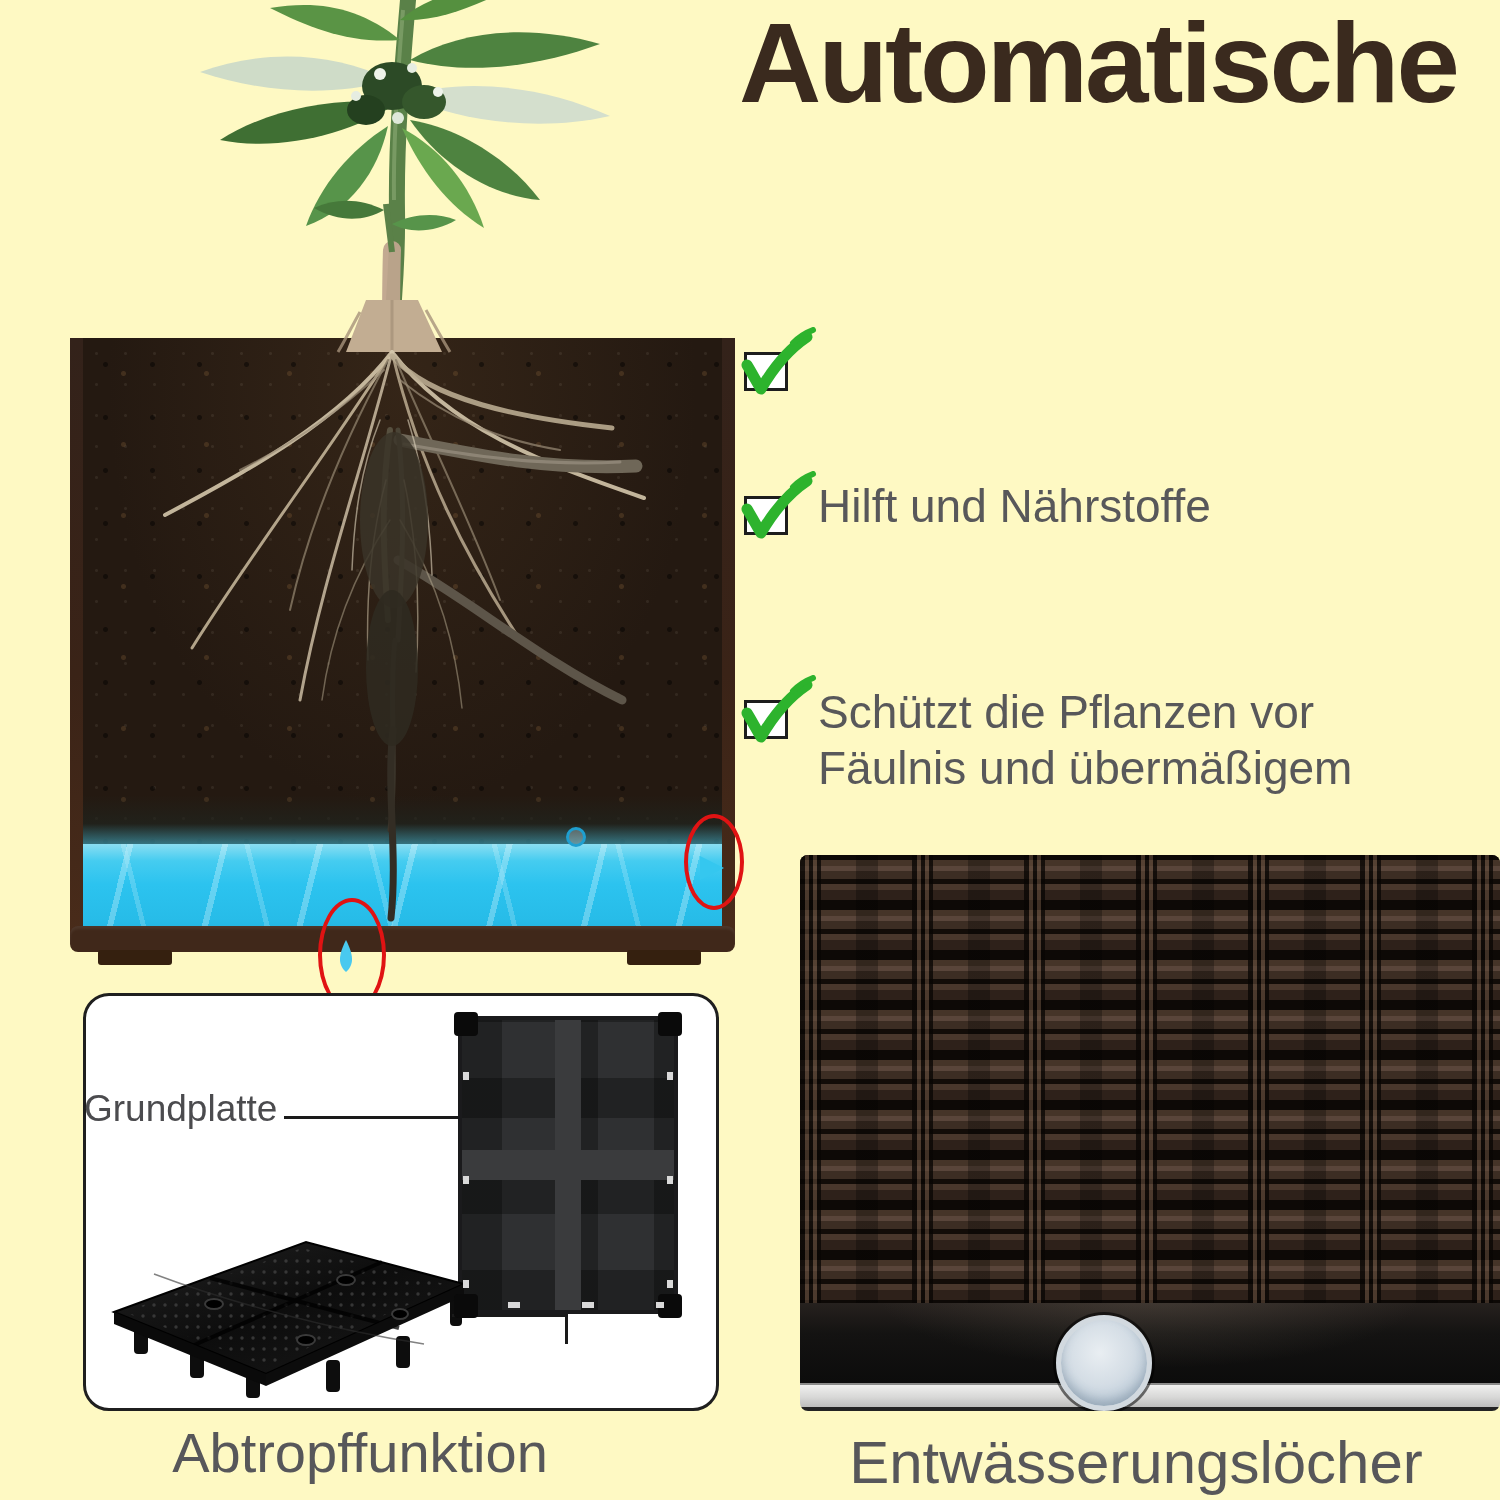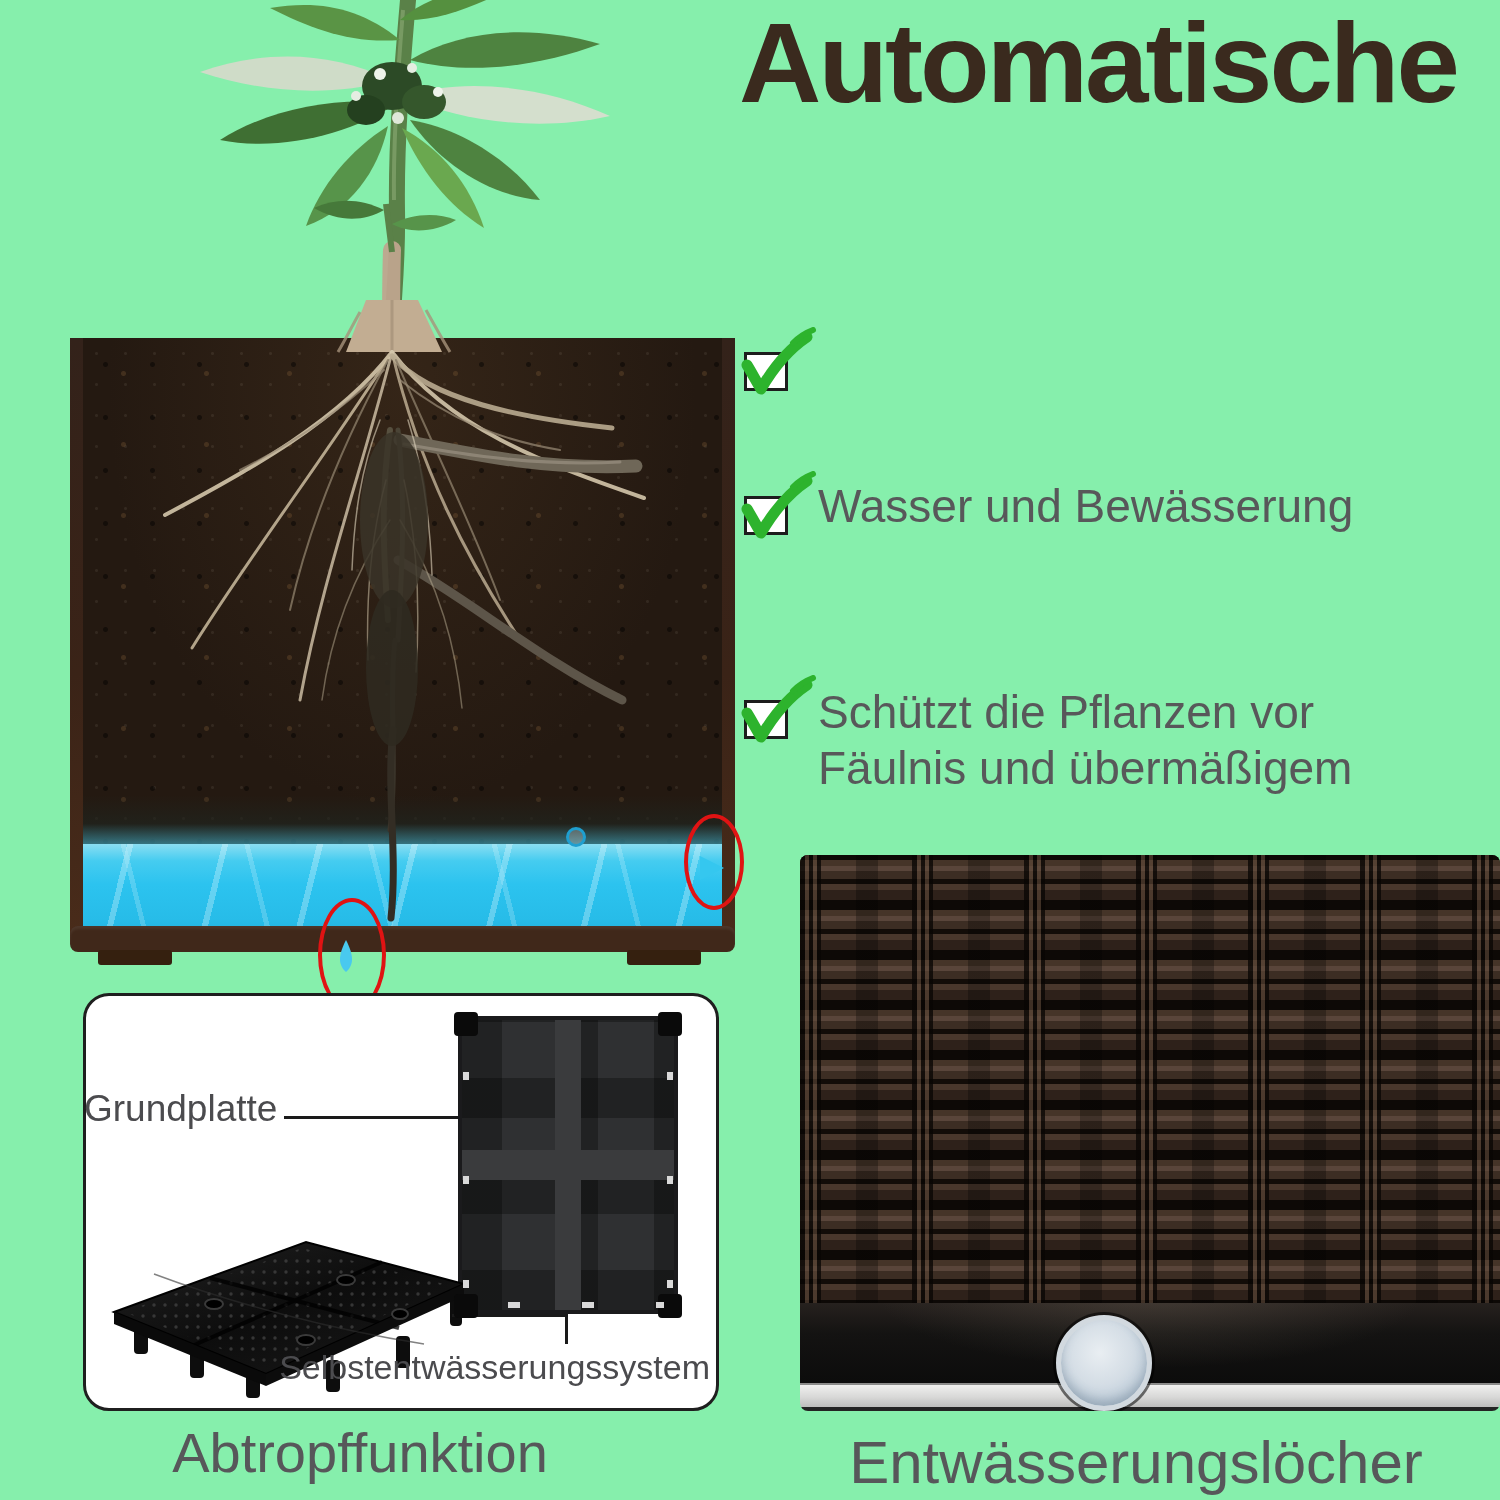--- a/index.html
+++ b/index.html
@@ -1,16 +1,16 @@
 <!DOCTYPE html>
 <html><head>
 <meta charset="utf-8">
 <style>
   html,body{margin:0;padding:0;background:#ffffff;}
-  .canvas{position:relative;width:1500px;height:1500px;background:#86efac;overflow:hidden;
+  .canvas{position:relative;width:1500px;height:1500px;background:#fef9c3;overflow:hidden;
           font-family:"Liberation Sans", sans-serif;}
 
   
   .title{position:absolute;left:698px;top:4px;width:800px;text-align:center;
          font-weight:700;font-size:114px;line-height:118px;letter-spacing:-3px;color:#3a2a1e;}
   .title .tline{white-space:nowrap;}
 
   
   .bullet{position:absolute;left:818px;font-size:46px;line-height:56px;color:#58585a;}
   .bullet .line{white-space:nowrap;}
@@ -116,21 +116,21 @@
     </svg>
   </div>
 
   <div class="cb" style="left:744px;top:496px;">
     <svg width="84" height="70" viewBox="0 0 84 70">
       <path d="M12,38 C17,46 21,54 26,62 C40,38 54,22 72,10" fill="none" stroke="#2db32d" stroke-width="11" stroke-linecap="round" stroke-linejoin="round"></path>
       <path d="M58,16 C64,10 70,6 78,3" fill="none" stroke="#2db32d" stroke-width="6" stroke-linecap="round"></path>
     </svg>
   </div>
   <div class="bullet" style="top:478px;">
-    <div class="line">Wasser und Bewässerung</div>
+    <div class="line">Hilft und Nährstoffe</div>
   </div>
 
   <div class="cb" style="left:744px;top:700px;">
     <svg width="84" height="70" viewBox="0 0 84 70">
       <path d="M12,38 C17,46 21,54 26,62 C40,38 54,22 72,10" fill="none" stroke="#2db32d" stroke-width="11" stroke-linecap="round" stroke-linejoin="round"></path>
       <path d="M58,16 C64,10 70,6 78,3" fill="none" stroke="#2db32d" stroke-width="6" stroke-linecap="round"></path>
     </svg>
   </div>
   <div class="bullet" style="top:684px;">
     <div class="line">Schützt die Pflanzen vor</div>
@@ -256,21 +256,20 @@
       <polygon points="20,78 172,140 172,152 20,90" fill="#0a0a0a"></polygon>
       <ellipse cx="120" cy="70" rx="9" ry="5" fill="#000" stroke="#3a3a3a" stroke-width="2"></ellipse>
       <ellipse cx="252" cy="46" rx="9" ry="5" fill="#000" stroke="#3a3a3a" stroke-width="2"></ellipse>
       <ellipse cx="212" cy="106" rx="9" ry="5" fill="#000" stroke="#3a3a3a" stroke-width="2"></ellipse>
       <ellipse cx="306" cy="80" rx="8" ry="5" fill="#000" stroke="#3a3a3a" stroke-width="2"></ellipse>
       <path d="M60,40 C140,70 240,96 330,110" stroke="#2e2e2e" stroke-width="1.5" fill="none" opacity=".6"></path>
     </svg>
 
     <div class="cline" style="left:366px;top:318px;width:116px;height:3px;"></div>
     <div class="cline" style="left:479px;top:318px;width:3px;height:30px;"></div>
-    <div class="lbl lbl-selbst">Selbstentwässerungssystem</div>
   </div>
 
   <div class="caption cap-left">Abtropffunktion</div>
 
   <div class="rattan">
     <div class="weave"></div>
     <div class="rim"></div>
     <div class="silver"></div>
     <div class="plug"></div>
   </div>

